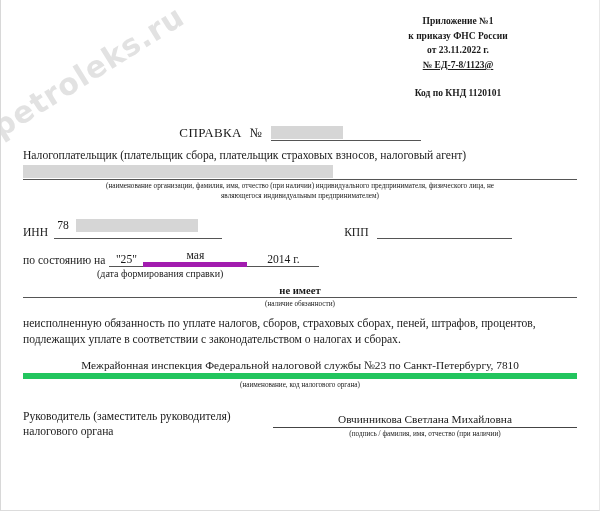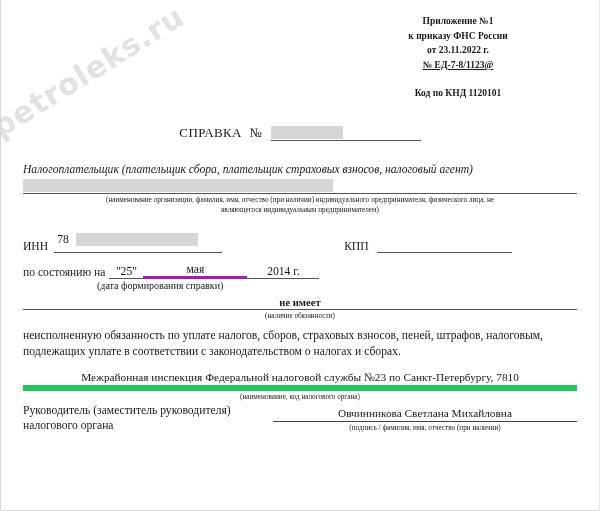--- a/index.html
+++ b/index.html
@@ -101,23 +101,22 @@
 
   .subtitle {
     margin-top: 7px;
     text-align: center;
     font-size: 11.6px;
     line-height: 1.32;
   }
 
   
   .taxpayer-label {
-    margin-top: 22px;
-    font-size: 11.6px;
-    font-style: italic;
+    margin-top: 8px;
+    font-size: 11.6px;
   }
   .name-line {
     position: relative;
     margin-top: 3px;
     height: 14px;
     border-bottom: 1px solid #555;
   }
   .name-line .redact {
     width: 310px;
     height: 13px;
@@ -175,21 +174,21 @@
     font-size: 11.6px;
   }
   .date-row .lead { margin-right: 4px; }
   .date-day {
     border-bottom: 1px solid #555;
     padding: 0 4px;
     text-align: center;
     min-width: 26px;
   }
   .date-month {
-    border-bottom: 3px solid #a21caf;
+    border-bottom: 5px solid #a21caf;
     width: 104px;
     text-align: center;
     font-family: Liberation Serif, serif;
   }
   .date-year {
     border-bottom: 1px solid #555;
     width: 72px;
     text-align: center;
   }
   .date-caption {
@@ -220,20 +219,21 @@
   .authority {
     margin-top: 12px;
     text-align: center;
     font-size: 11.3px;
     border-bottom: 6px solid #22c55e;
     padding-bottom: 2px;
   }
 
   
   .sign-row {
+    margin-top: 18px;
     display: flex;
     align-items: flex-end;
   }
   .sign-left {
     font-size: 11.6px;
     line-height: 1.35;
     width: 250px;
   }
   .sign-right {
     flex: 1;
@@ -295,21 +295,21 @@
       <span class="date-day">"25"</span>
       <span class="date-month">мая</span>
       <span class="date-year">2014 г.</span>
     </div>
     <div class="date-caption">(дата формирования справки)</div>
 
     <div class="oblig">не имеет</div>
     <div class="caption">(наличие обязанности)</div>
 
     <div class="body-par">
-      <div>неисполненную обязанность по уплате налогов, сборов, страховых взносов, пеней, штрафов, налоговым,</div>
+      <div>неисполненную обязанность по уплате налогов, сборов, страховых сборах, пеней, штрафов, процентов,</div>
       <div>подлежащих уплате в соответствии с законодательством о налогах и сборах.</div>
     </div>
 
     <div class="authority">Межрайонная инспекция Федеральной налоговой службы №23 по Санкт-Петербургу, 7810</div>
     <div class="caption">(наименование, код налогового органа)</div>
 
     <div class="sign-row">
       <div class="sign-left">
         <div>Руководитель (заместитель руководителя)</div>
         <div>налогового органа</div>

